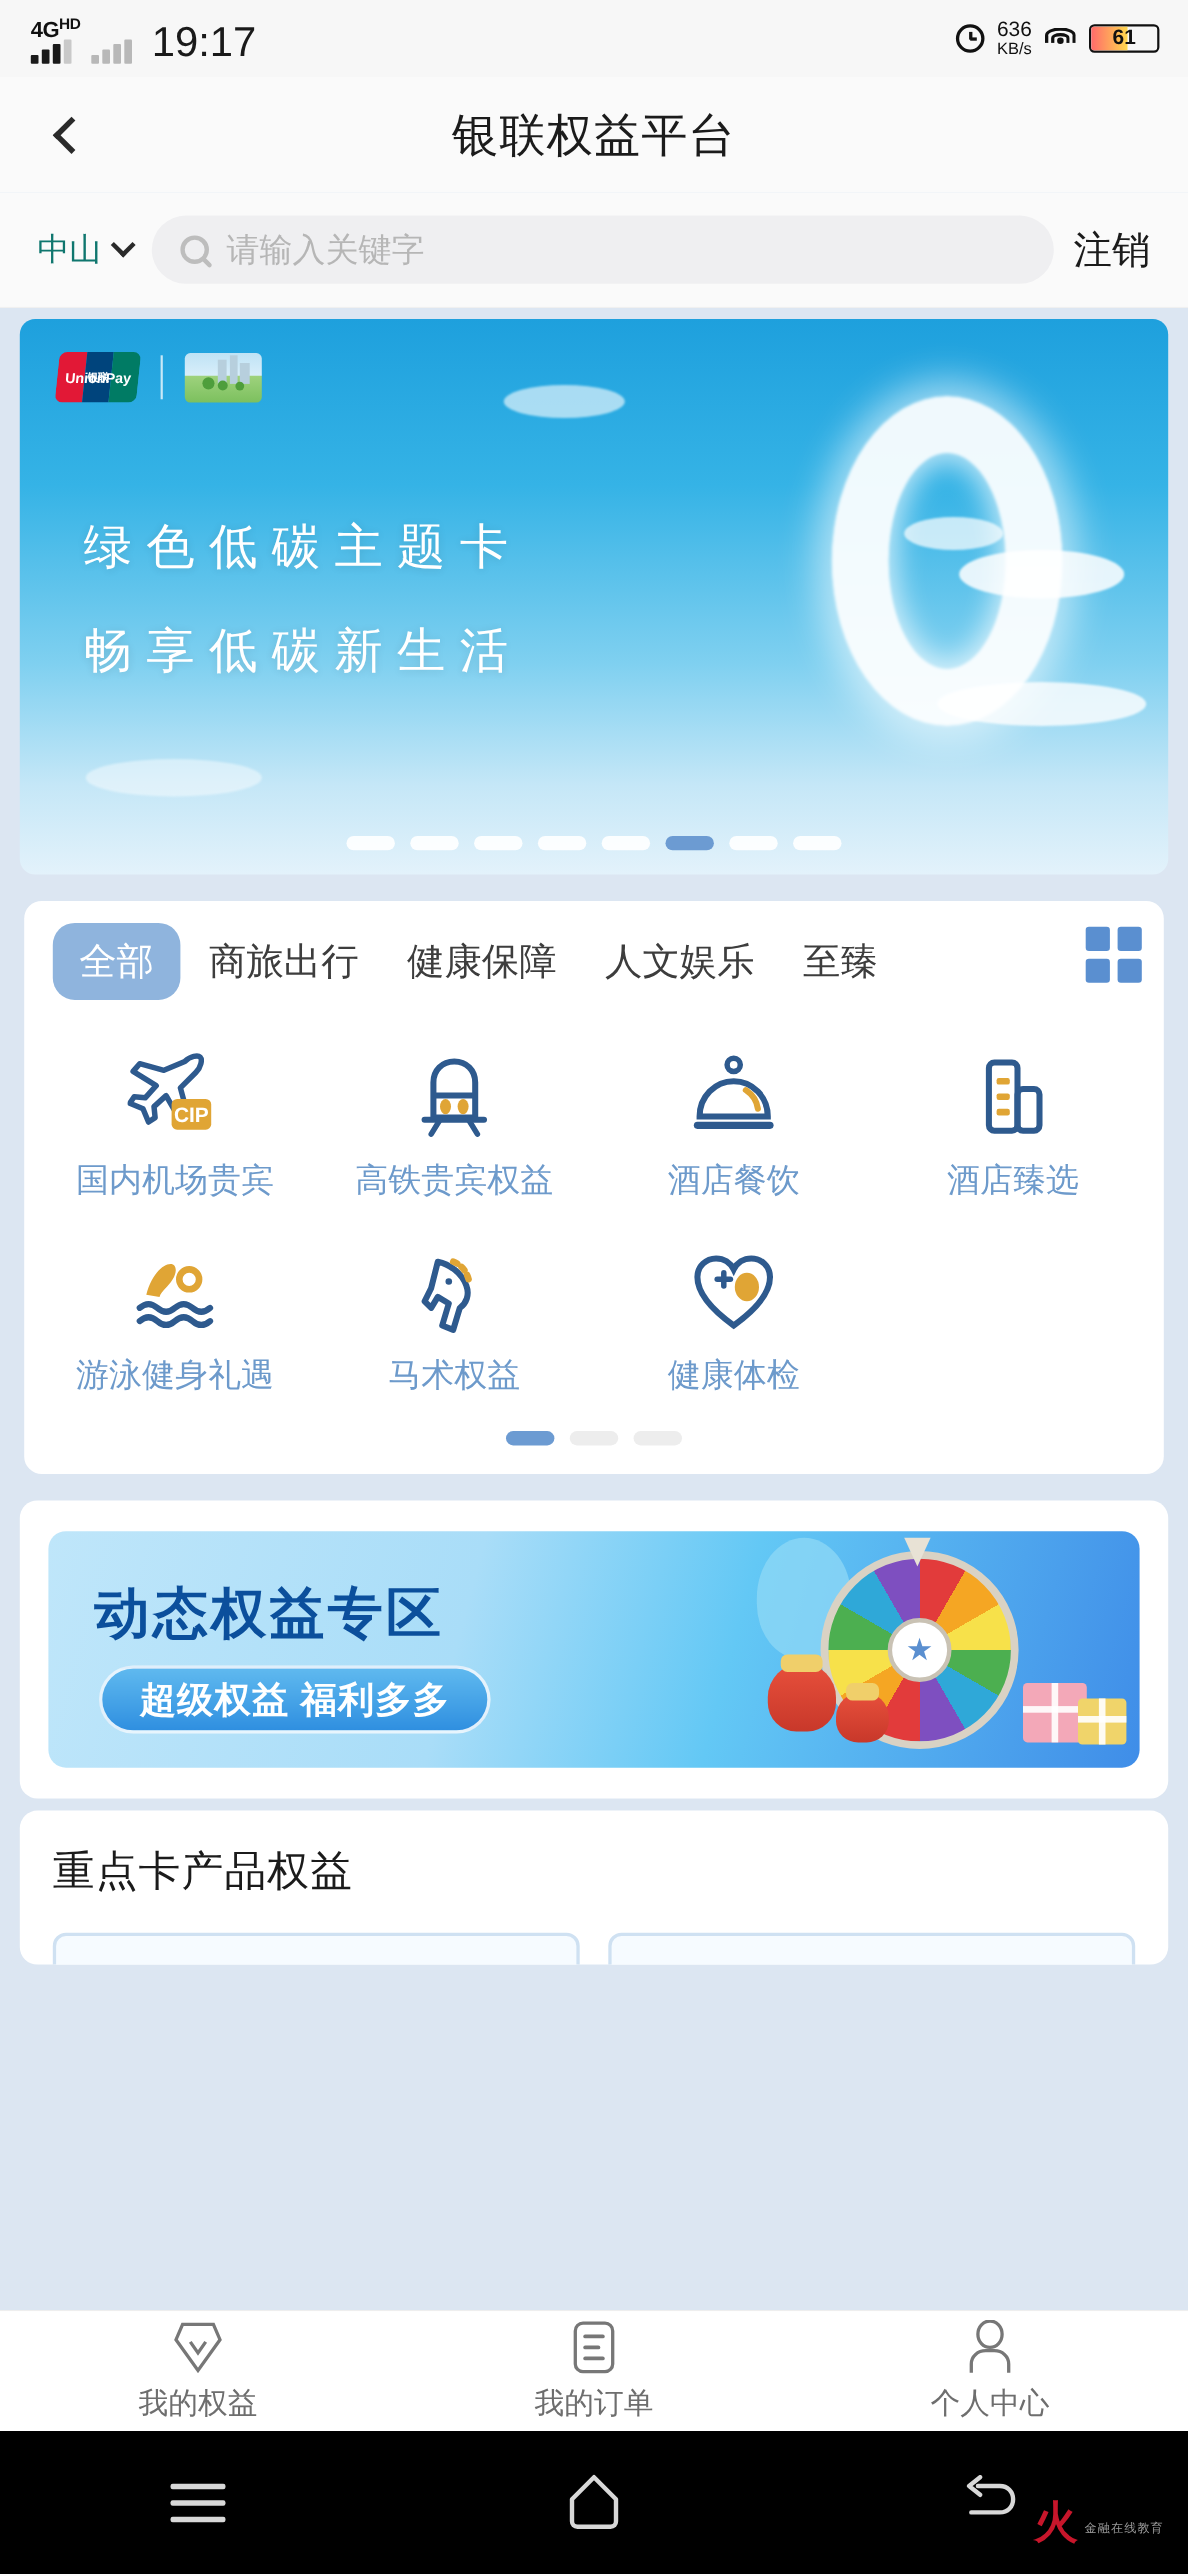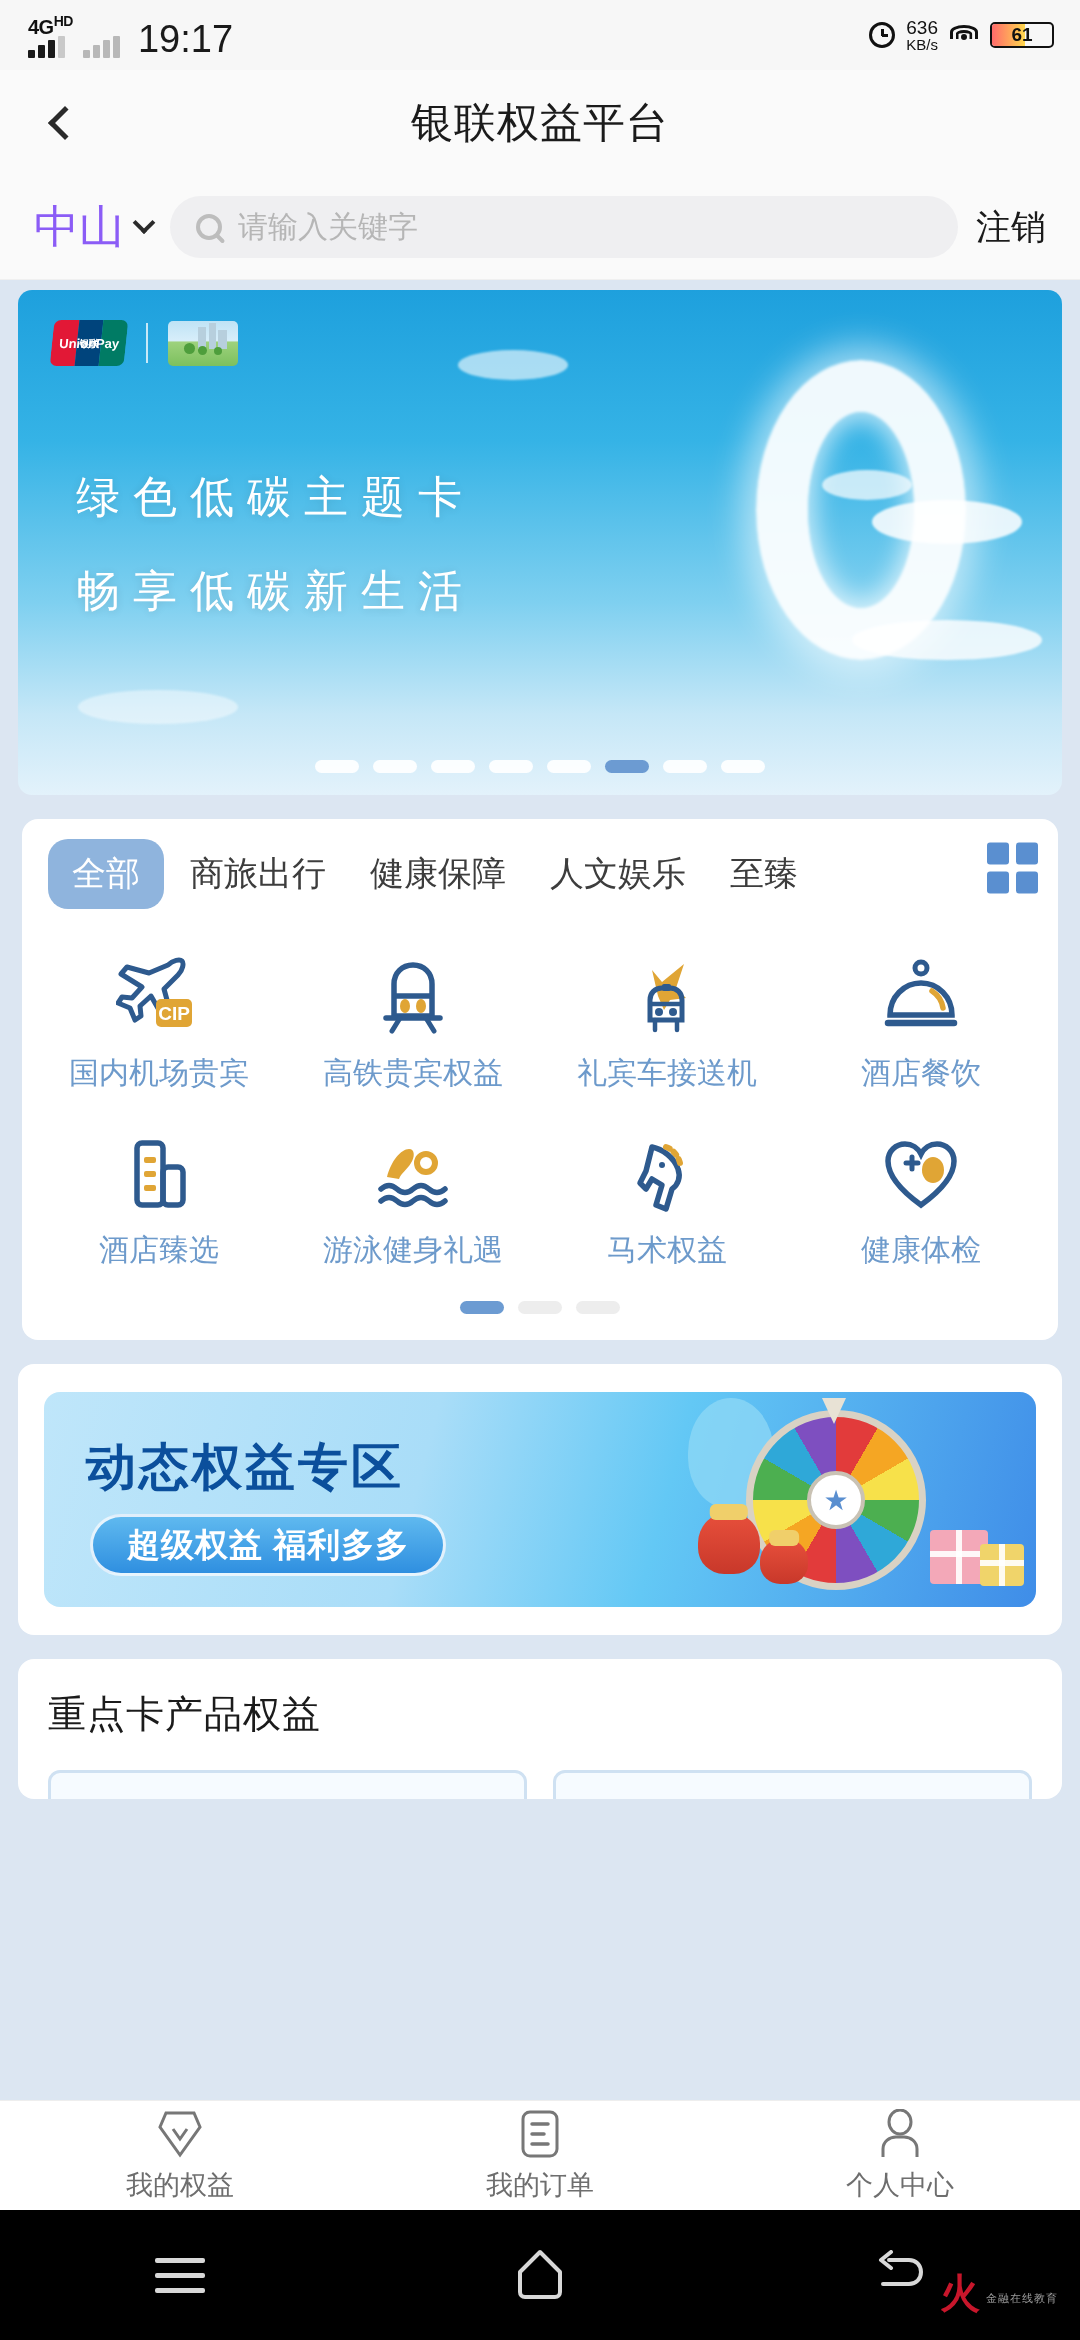--- a/index.html
+++ b/index.html
@@ -48,21 +48,21 @@
 
   
   .header{height:105px;background:#fafafa;display:flex;align-items:center;position:relative;}
   .backbtn{position:absolute;left:36px;width:58px;height:58px;display:flex;align-items:center;justify-content:center;cursor:pointer;}
   .chev{width:24px;height:24px;border-left:5px solid #2a2a2a;border-bottom:5px solid #2a2a2a;transform:rotate(45deg);}
   .h-title{width:100%;text-align:center;font-size:42px;color:#1b1b1b;font-weight:500;letter-spacing:1px;}
 
   
   .searchrow{height:105px;background:#fafafa;display:flex;align-items:center;padding:0 34px;gap:18px;border-bottom:1px solid #f0f0f0;}
   .city{display:flex;align-items:center;gap:12px;cursor:pointer;flex:none;}
-  .city-name{font-size:45px;color:#8b5cf6;font-family:Liberation Serif, serif;}
+  .city-name{font-size:29px;color:#0f766e;font-family:Liberation Serif, serif;}
   .caret{width:16px;height:16px;border-right:4px solid #2a2a2a;border-bottom:4px solid #2a2a2a;transform:rotate(45deg) translate(-3px,-3px);}
   .searchbox{flex:1;height:62px;background:#efeff1;border-radius:31px;display:flex;align-items:center;padding:0 26px;gap:16px;cursor:text;}
   .mag{width:26px;height:26px;border:4px solid #bdbdbd;border-radius:50%;position:relative;flex:none;}
   .mag:after{content:"";position:absolute;width:4px;height:11px;background:#bdbdbd;right:-4px;bottom:-8px;transform:rotate(-45deg);border-radius:2px;}
   .ph{font-size:30px;color:#b6b6b6;}
   .logout{font-size:35px;color:#1b1b1b;flex:none;cursor:pointer;}
 
   
   .scroll{position:absolute;left:0;right:0;top:280px;bottom:240px;background:#dce6f2;overflow:hidden;}
 
@@ -131,21 +131,21 @@
     border-right:12px solid transparent;border-top:26px solid #e8e2d5;z-index:4;}
   .pouch{position:absolute;border-radius:50% 50% 42% 42%;background:linear-gradient(180deg,#e8503c,#c8382a);}
   .pouch:before{content:"";position:absolute;left:50%;top:-8px;transform:translateX(-50%);
     width:62%;height:16px;border-radius:6px;background:#f0cf6a;}
   .gift{position:absolute;border-radius:4px;}
   .gift:after{content:"";position:absolute;left:0;right:0;top:38%;height:6px;background:rgba(255,255,255,.9);}
   .gift:before{content:"";position:absolute;top:0;bottom:0;left:44%;width:6px;background:rgba(255,255,255,.9);}
   .balloon{position:absolute;background:#8fd8f5;border-radius:50% 50% 46% 46%;opacity:.75;}
 
   
-  .section{background:#fff;border-radius:16px;margin:24px 18px 0;padding:30px 30px 0;height:140px;overflow:hidden;}
+  .section{background:#fff;border-radius:16px;margin:11px 18px 0;padding:30px 30px 0;height:140px;overflow:hidden;}
   .sec-title{font-size:38px;color:#1b1b1b;font-weight:500;letter-spacing:1px;}
   .sec-cards{display:flex;gap:26px;margin-top:30px;}
   .sec-card{flex:1;height:90px;border:3px solid #cfe1f2;border-radius:12px;background:#f6fbff;}
 
   
   .tabbar{position:absolute;left:0;right:0;bottom:130px;height:110px;background:#fff;display:flex;
     border-top:1px solid #eee;}
   .tb{flex:1;display:flex;flex-direction:column;align-items:center;justify-content:center;gap:8px;cursor:pointer;}
   .tb-ico{width:56px;height:50px;display:flex;align-items:center;justify-content:center;}
   .tb-lb{font-size:27px;color:#6e6e6e;}
@@ -302,35 +302,20 @@
             <ellipse cx="33" cy="50" rx="5" ry="7" fill="#e0a535"></ellipse>
             <ellipse cx="49" cy="50" rx="5" ry="7" fill="#e0a535"></ellipse>
             <line x1="14" y1="62" x2="68" y2="62" stroke="#2e5a8e" stroke-width="5.5" stroke-linecap="round"></line>
             <line x1="28" y1="62" x2="20" y2="75" stroke="#2e5a8e" stroke-width="5" stroke-linecap="round"></line>
             <line x1="54" y1="62" x2="62" y2="75" stroke="#2e5a8e" stroke-width="5" stroke-linecap="round"></line>
           </svg>
         </div>
         <div class="ilabel">高铁贵宾权益</div>
       </div>
 
-      <div class="icell">
-        <div class="iglyph">
-          <svg width="86" height="80" viewBox="0 0 86 80">
-            <path d="M28 14l10 12 22-18-8 24 10 10-16 2-6 10-6-14z" fill="#e0a535"></path>
-            <path d="M26 44c0-7 5-12 12-12h8c7 0 12 5 12 12v20H26z" fill="none" stroke="#2e5a8e" stroke-width="5"></path>
-            <rect x="38" y="28" width="9" height="7" rx="2" fill="#2e5a8e"></rect>
-            <line x1="26" y1="48" x2="58" y2="48" stroke="#2e5a8e" stroke-width="4.5"></line>
-            <circle cx="35" cy="56" r="4" fill="#2e5a8e"></circle>
-            <circle cx="49" cy="56" r="4" fill="#2e5a8e"></circle>
-            <line x1="31" y1="64" x2="31" y2="74" stroke="#2e5a8e" stroke-width="4.5" stroke-linecap="round"></line>
-            <line x1="53" y1="64" x2="53" y2="74" stroke="#2e5a8e" stroke-width="4.5" stroke-linecap="round"></line>
-          </svg>
-        </div>
-        <div class="ilabel">礼宾车接送机</div>
-      </div>
 
       <div class="icell">
         <div class="iglyph">
           <svg width="86" height="78" viewBox="0 0 86 78">
             <circle cx="43" cy="11" r="6" fill="none" stroke="#2e5a8e" stroke-width="5"></circle>
             <path d="M12 58c0-18 14-32 31-32s31 14 31 32z" fill="none" stroke="#2e5a8e" stroke-width="5.5"></path>
             <path d="M54 34c6 4 10 10 11 17" fill="none" stroke="#e0a535" stroke-width="5.5" stroke-linecap="round"></path>
             <line x1="10" y1="66" x2="76" y2="66" stroke="#2e5a8e" stroke-width="6.5" stroke-linecap="round"></line>
           </svg>
         </div>

